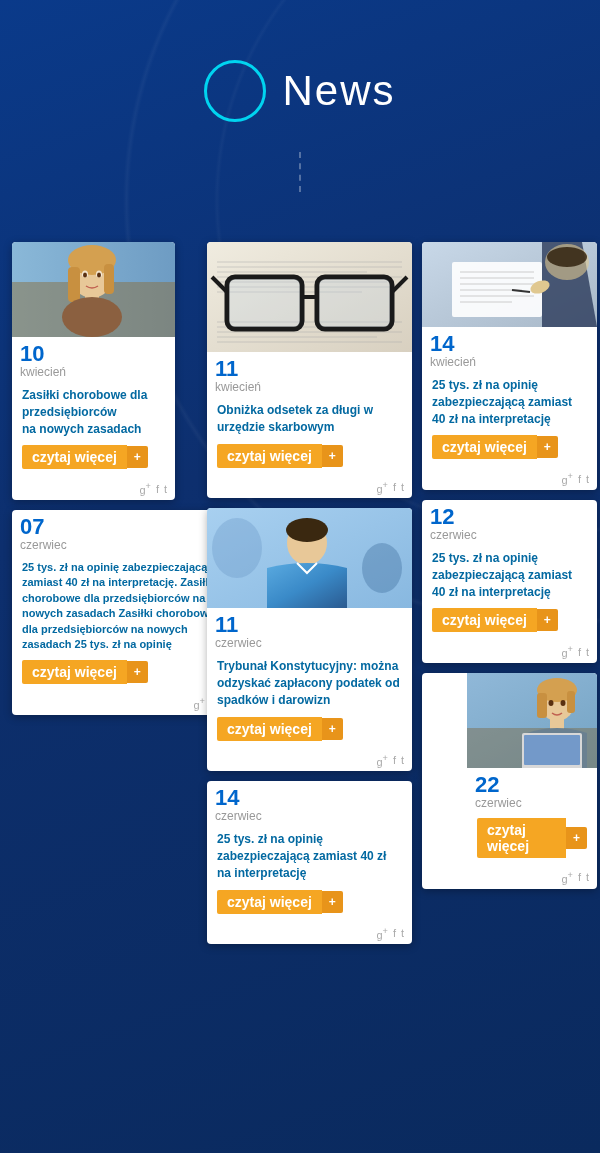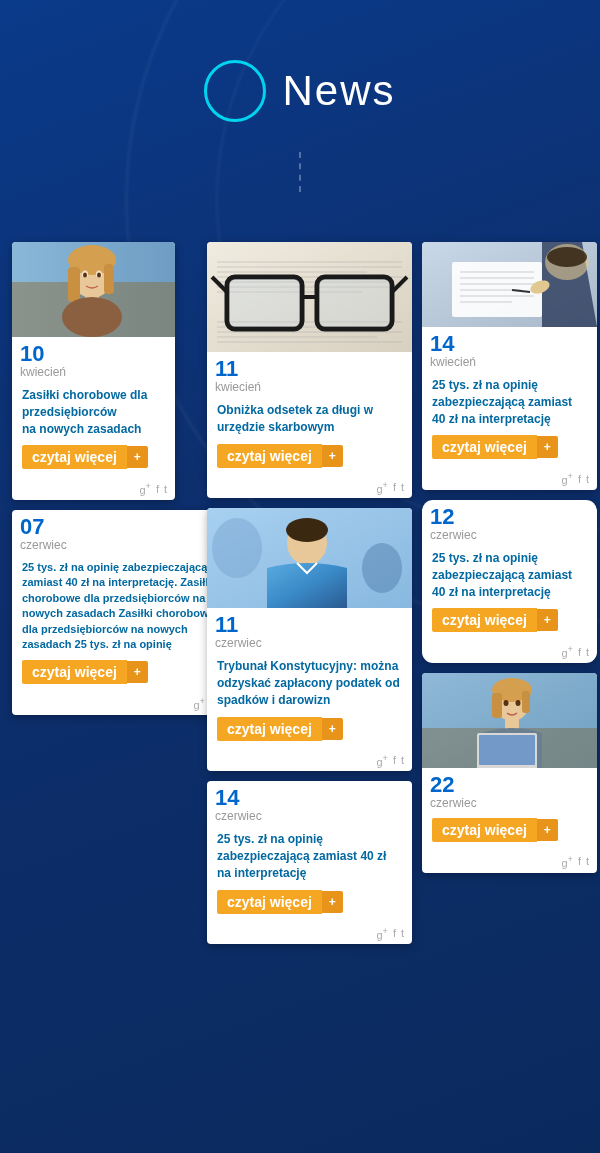--- a/index.html
+++ b/index.html
@@ -456,42 +456,42 @@
           <span class="btn-read-plus">+</span>
         </div>
       </div>
       <div class="social-icons">
         <span class="social-icon">g<sup>+</sup></span>
         <span class="social-icon">f</span>
         <span class="social-icon">t</span>
       </div>
     </div>
 
-    <div class="card" style="width:175px;border-radius:11px;">
+    <div class="card" style="width:175px;">
       <div class="date-badge">
         <div class="date-number">12</div>
         <div class="date-month">czerwiec</div>
       </div>
       <div class="card-body">
         <div class="card-title">
           25 tys. zł na opinię zabezpieczającą zamiast 40 zł na interpretację
         </div>
         <div class="btn-read">
           <span class="btn-read-text">czytaj więcej</span>
           <span class="btn-read-plus">+</span>
         </div>
       </div>
       <div class="social-icons">
         <span class="social-icon">g<sup>+</sup></span>
         <span class="social-icon">f</span>
         <span class="social-icon">t</span>
       </div>
     </div>
 
-    <div class="card" style="width:175px;">
+    <div class="card" style="width:175px;padding-left:45px;">
       <div class="photo-container" style="height:95px;">
         <svg viewBox="0 0 175 95" xmlns="http://www.w3.org/2000/svg" width="175" height="95">
           <defs>
             <linearGradient id="skyautumn2" x1="0%" y1="0%" x2="100%" y2="100%">
               <stop offset="0%" style="stop-color:#90b8d8"></stop>
               <stop offset="100%" style="stop-color:#70a0c0"></stop>
             </linearGradient>
           </defs>
           <rect width="175" height="95" fill="url(#skyautumn2)"></rect>
           <rect x="0" y="55" width="175" height="40" fill="#7a6030" opacity="0.4"></rect>

